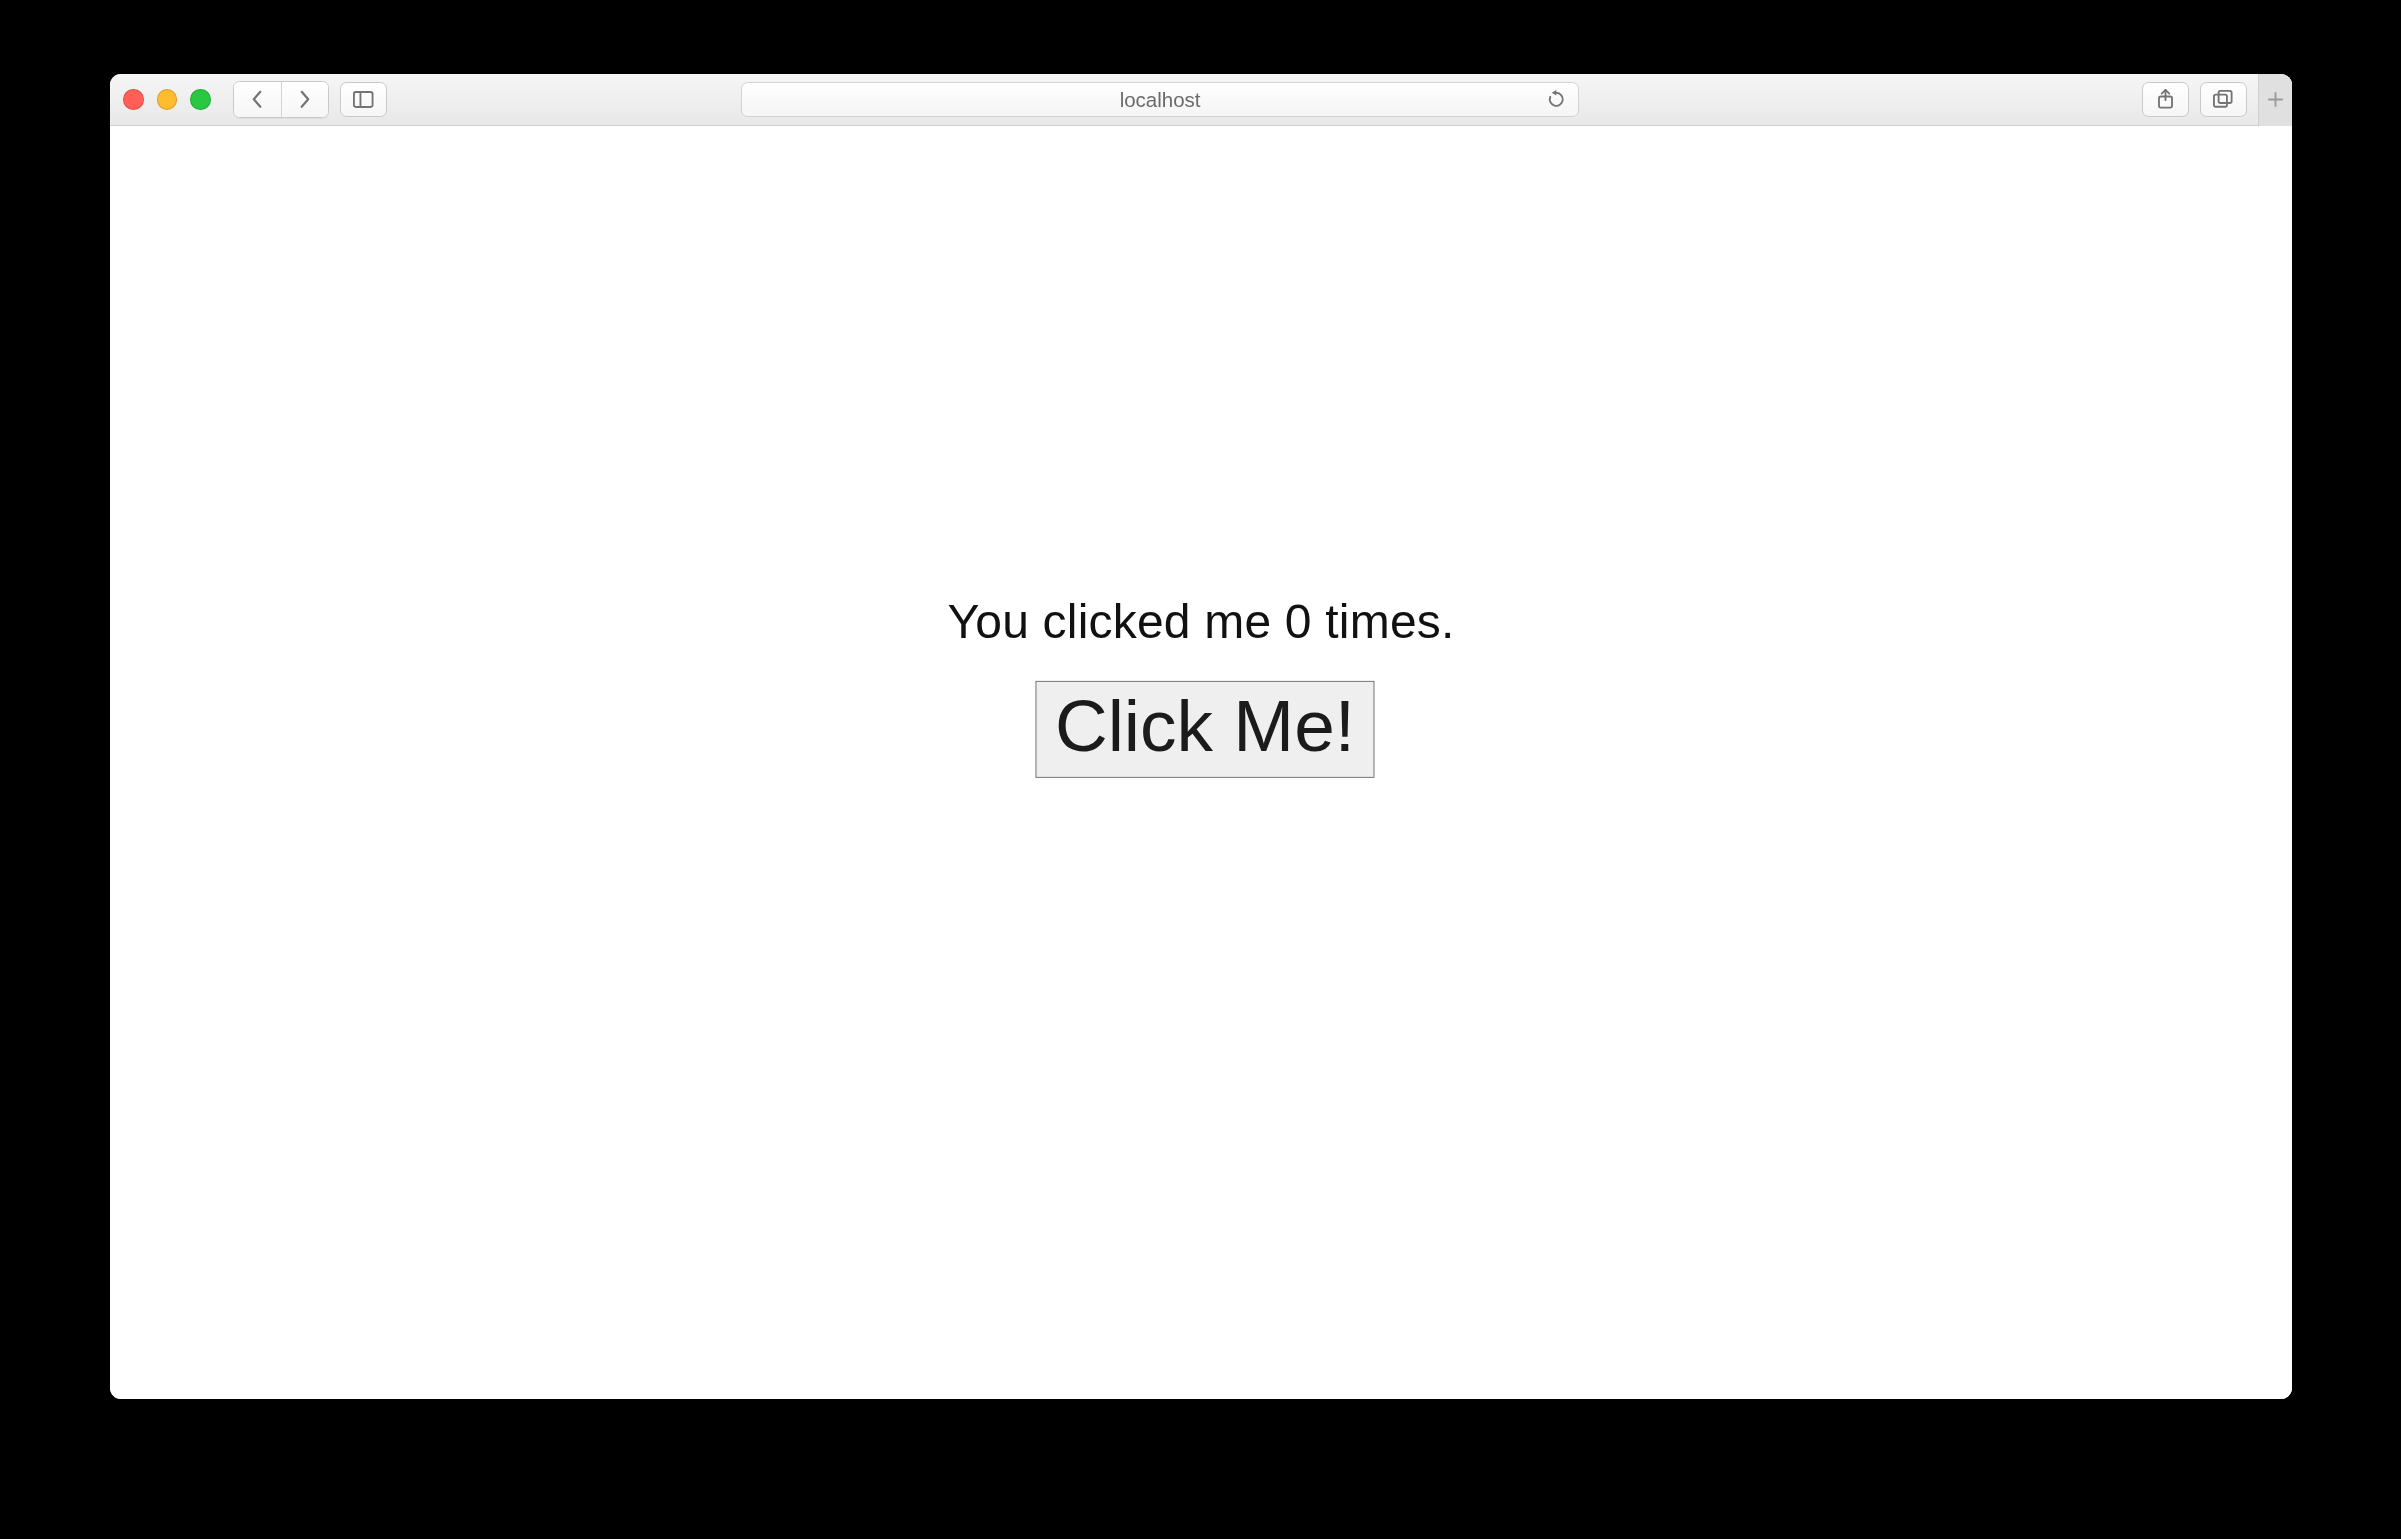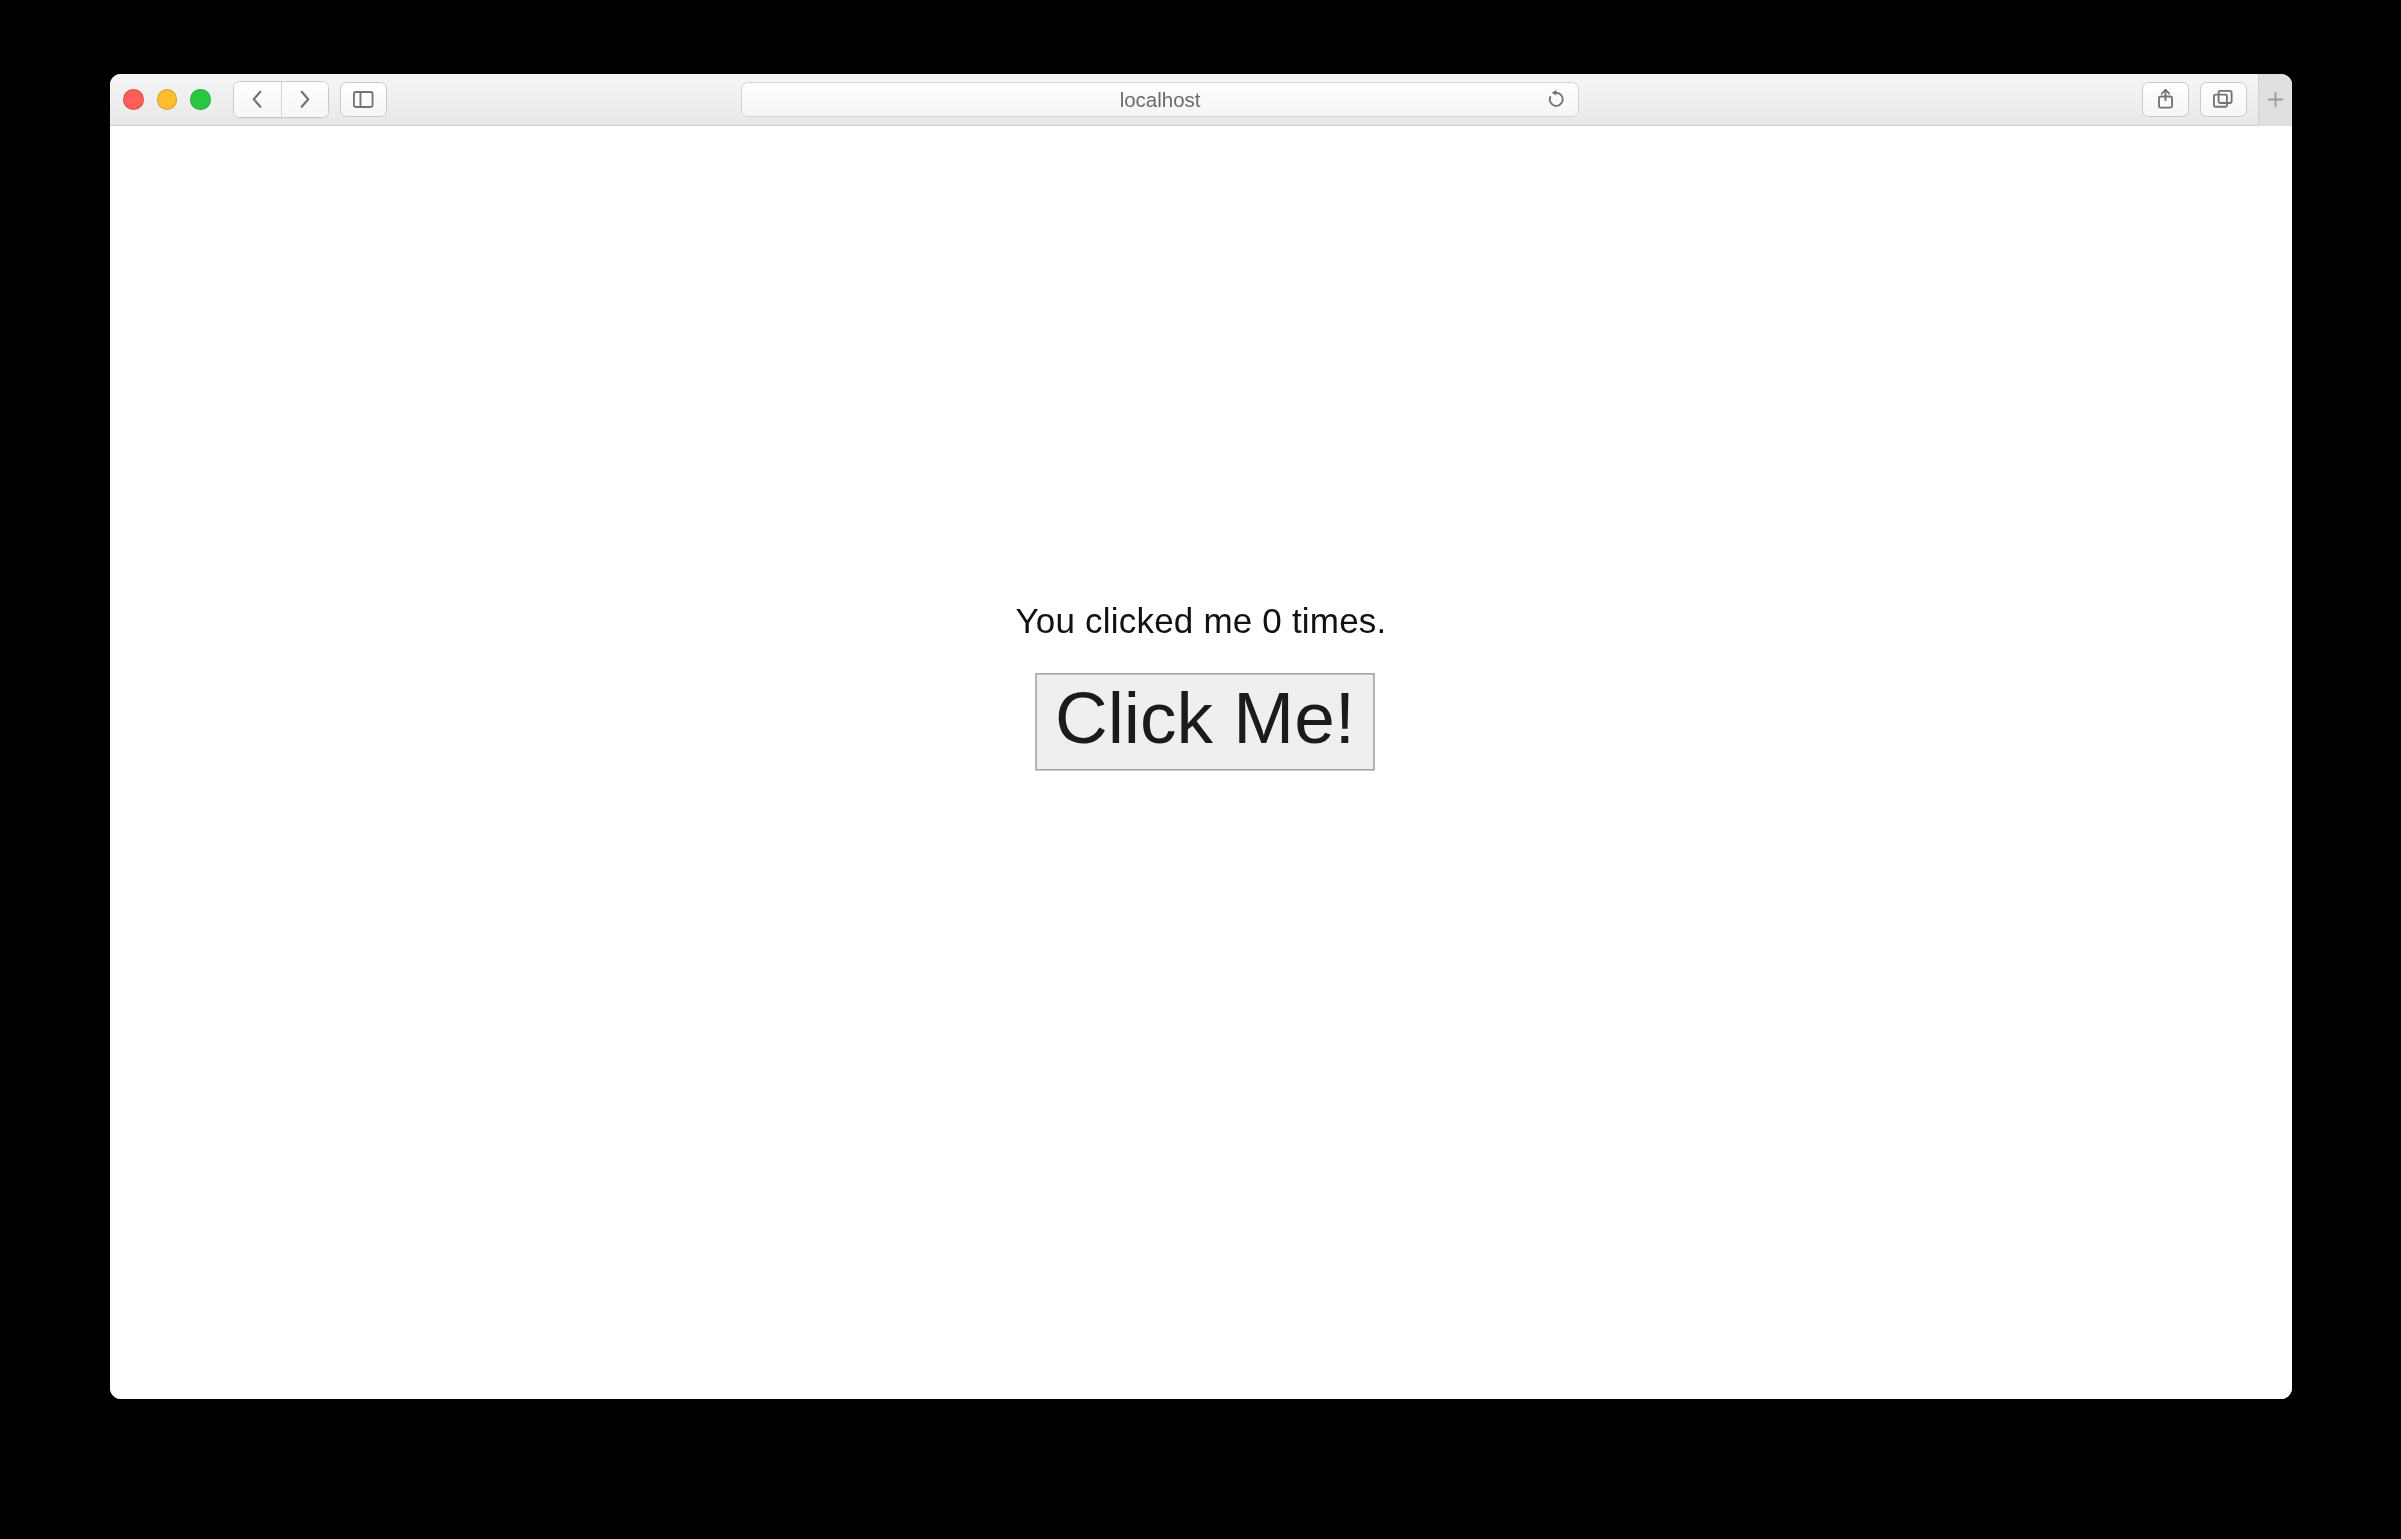--- a/index.html
+++ b/index.html
@@ -133,21 +133,21 @@
       position: relative;
     }
     .center-block {
       position: absolute;
       left: 50%;
       top: 44%;
       transform: translate(-50%,-50%);
       text-align: center;
     }
     .click-text {
-      font-size: 35px;
+      font-size: 48px;
       color: #111;
       margin-bottom: 32px;
       font-weight: 400;
       letter-spacing: 0.2px;
     }
     .click-button {
       font-size: 73px;
       font-weight: 400;
       color: #1b1b1b;
       padding: 5.6px 18.6px 13px 18.6px;

